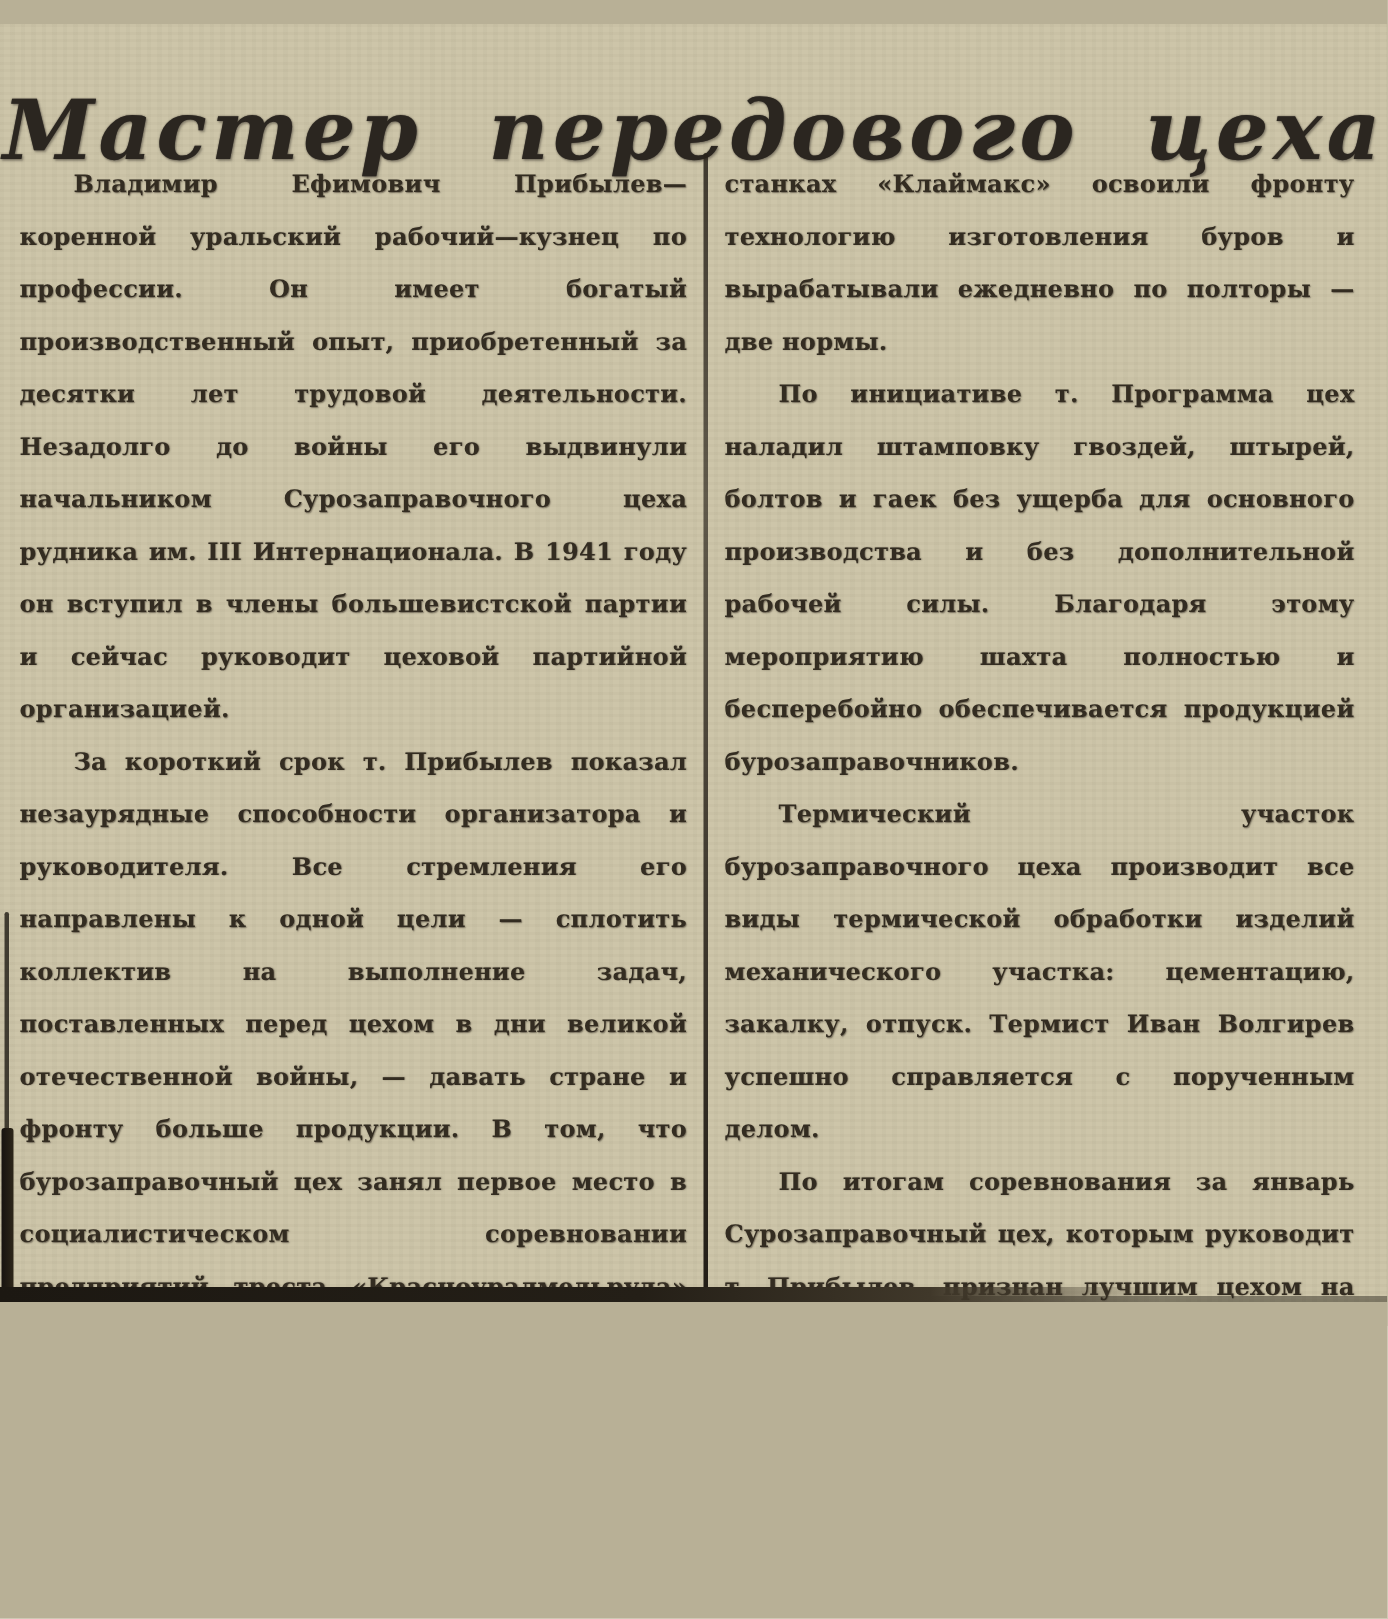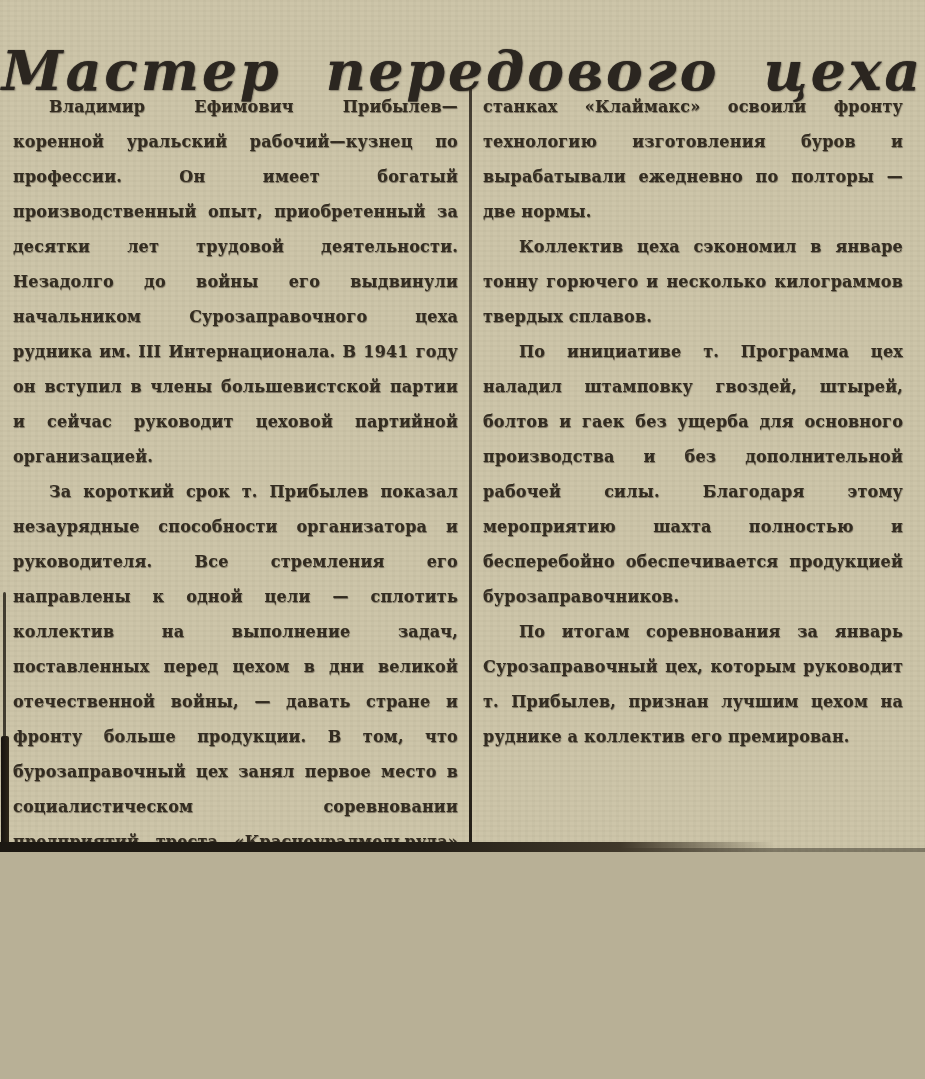--- a/index.html
+++ b/index.html
@@ -1,19 +1,19 @@
 <!DOCTYPE html>
 <html><head>
 <meta charset="utf-8">
 <style>
   html,body{margin:0;padding:0;background:#b8b096;}
   .page{
     position:relative;
     width:925px;height:852px;
-    margin:0 auto;
+    margin:16px auto;
     overflow:hidden;
     background:
       radial-gradient(ellipse at 50% 38%, rgba(223,216,190,0.55) 0%, rgba(205,197,169,0.0) 55%),
       linear-gradient(104deg, #c7bfa2 0%, #cfc7ab 18%, #d2caae 45%, #cdc5a8 70%, #c6be a1 100%),
       #cdc5a9;
     background-color:#cdc5a9;
     font-family:"DejaVu Serif", serif;
   }
   .grain{
     position:absolute;inset:0;pointer-events:none;
@@ -94,22 +94,22 @@
       <p>За короткий срок т. Прибылев показал незаурядные способности организатора и руководителя. Все стремления его направлены к одной цели — сплотить коллектив на выполнение задач, поставленных перед цехом в дни великой отечественной войны, — давать стране и фронту больше продукции. В том, что бурозаправочный цех занял первое место в социалистическом соревновании предприятий треста «Красноуралмедьруда» несомненная заслуга Владимира Ефимовича.</p>
       <p>Особенно выдающихся успехов добился коллектив цеха в январе. Программа месяца была выполнена на 179 процентов. Отдельные стахановцы, как, например, заправщики победитовых буров тт. Васильев, Анисимов и Рожина дали по 2—3 производственных нормы. Таня Кожевникова, Шура Назарова, Ольга Симухина на</p>
     </div>
 
   <div class="divider"></div>
 
   <div class="col col-right">
     <div>
 
     <p class="no-indent">станках «Клаймакс» освоили фронту технологию изготовления буров и вырабатывали ежедневно по полторы — две нормы.</p>
-        <p>Коллектив цеха сэкономил в январе тонну горючего и несколько килограммов твердых сплавов.</p>
         <p>По инициативе т. Программа цех наладил штамповку гвоздей, штырей, болтов и гаек без ущерба для основного производства и без дополнительной рабочей силы. Благодаря этому мероприятию шахта полностью и бесперебойно обеспечивается продукцией бурозаправочников.</p>
+        <p>Термический участок бурозаправочного цеха производит все виды термической обработки изделий механического участка: цементацию, закалку, отпуск. Термист Иван Волгирев успешно справляется с порученным делом.</p>
         <p>По итогам соревнования за январь Сурозаправочный цех, которым руководит т. Прибылев, признан лучшим цехом на руднике а коллектив его премирован.</p>
       </div>
 
   </div>
 
   <div class="edge-line-thin"></div>
   <div class="edge-line-thick"></div>
   <div class="bottom-band2"></div>
   <div class="bottom-band"></div>
 </div>

